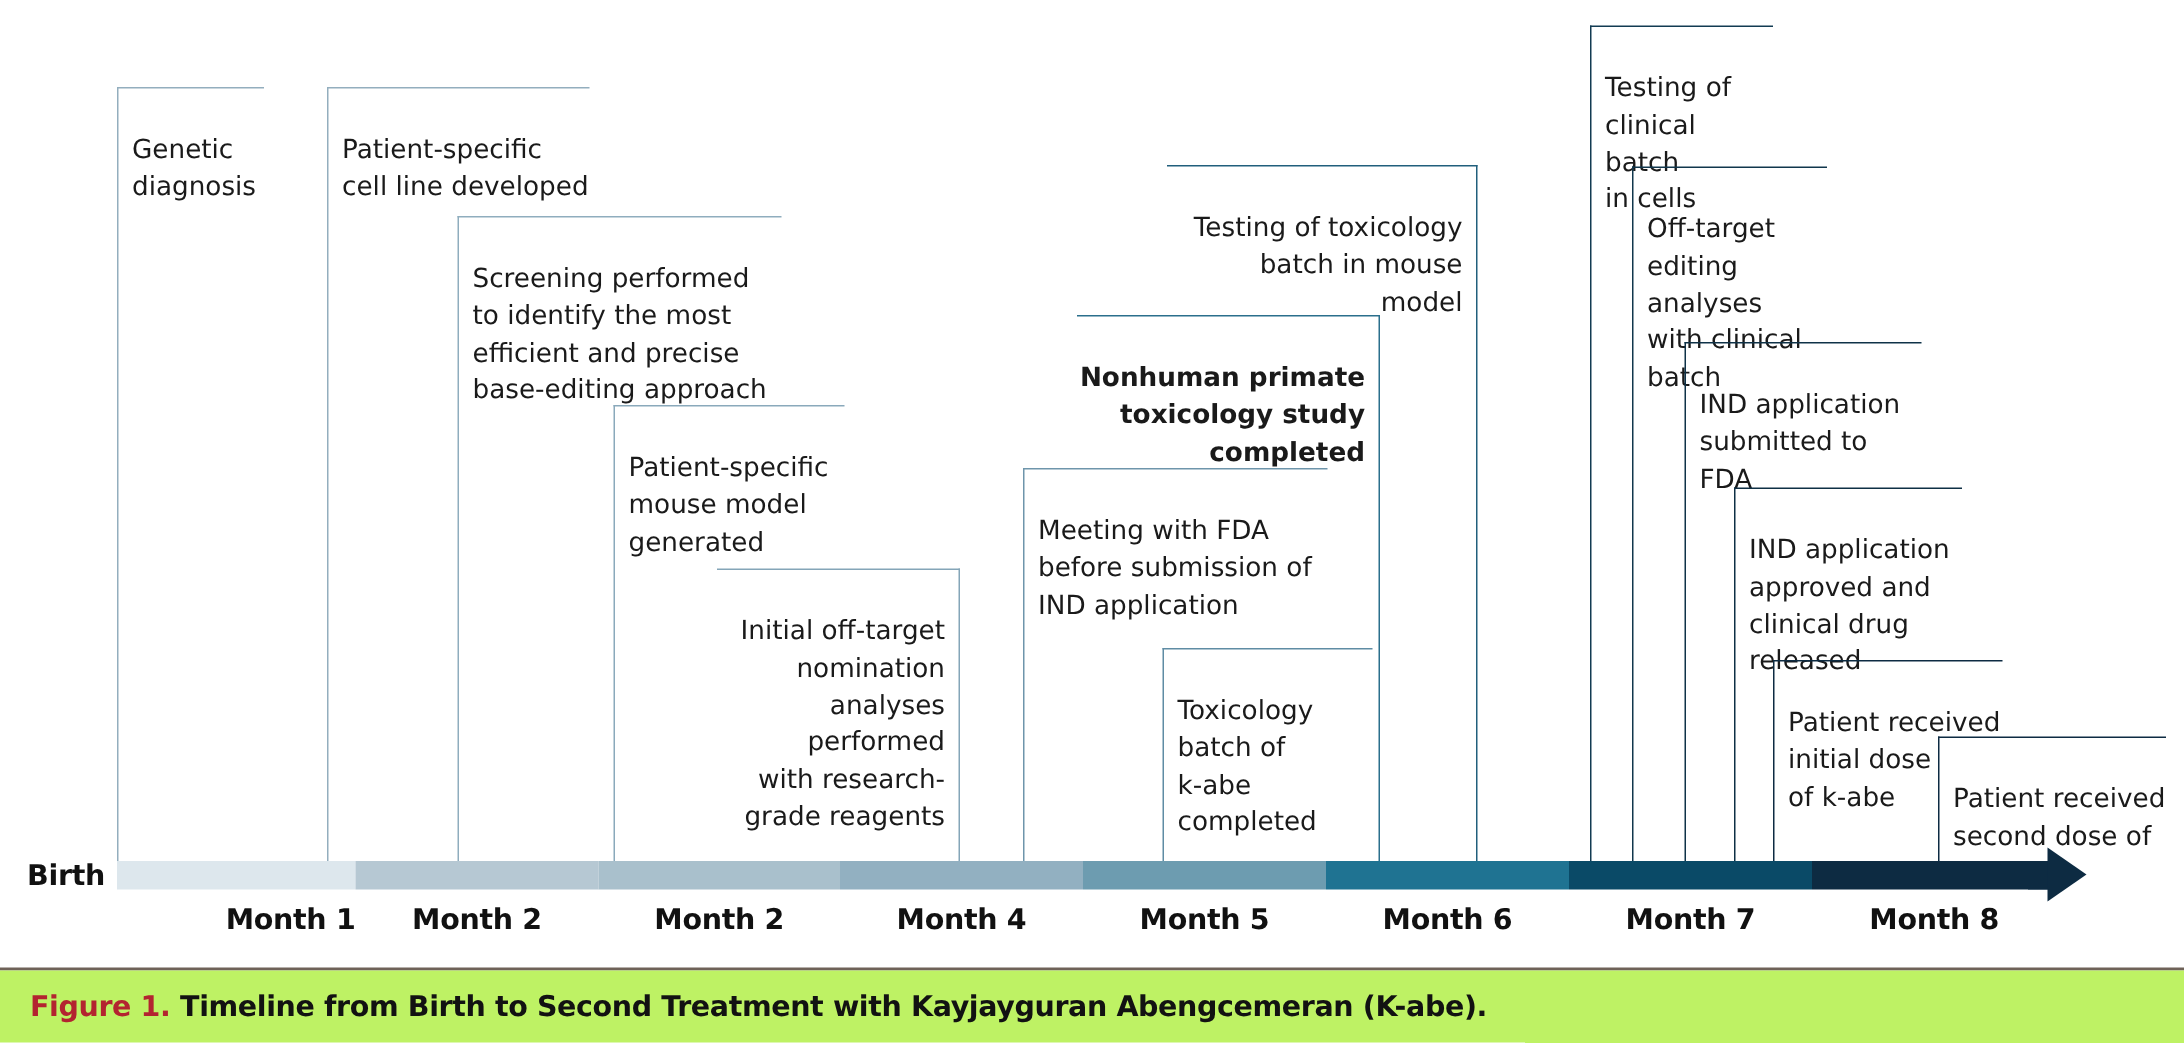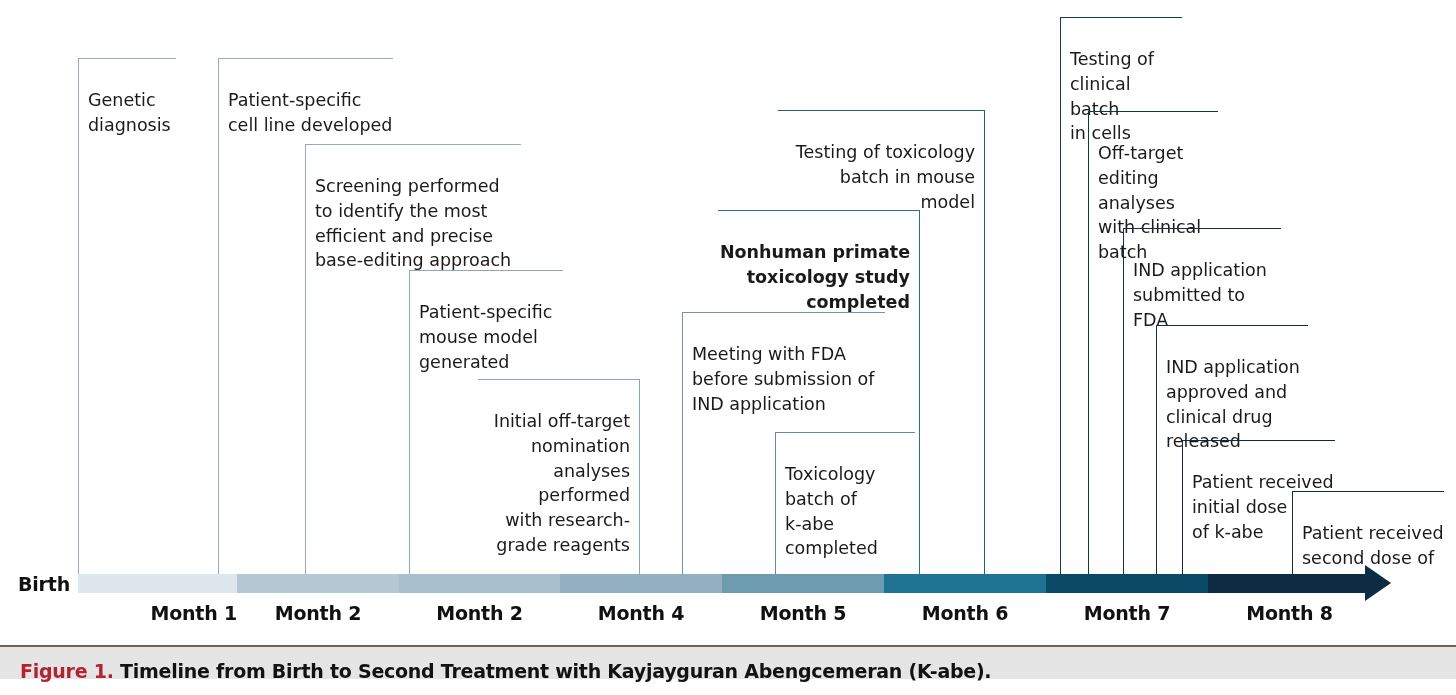--- a/index.html
+++ b/index.html
@@ -76,22 +76,22 @@
     font-size:19px;font-weight:bold;color:#111;
     text-align:center;
     letter-spacing:-0.2px;
   }
 
   
   #caption-rule{
     position:absolute;left:0;top:645px;width:1456px;height:2px;background:#6f6258;
   }
   #caption{
-    position:absolute;left:0;top:647px;width:1456px;height:32px;
-    background:#e5e5e5;
+    position:absolute;left:0;top:647px;width:1456px;height:48px;
+    background:#bef264;
   }
   #caption .inner{
     padding:13px 0 0 20px;
     font-size:19px;font-weight:bold;color:#121212;
     letter-spacing:-0.25px;
   }
   #caption .figno{color:#b32430;}
 </style>
 </head>
 <body>

